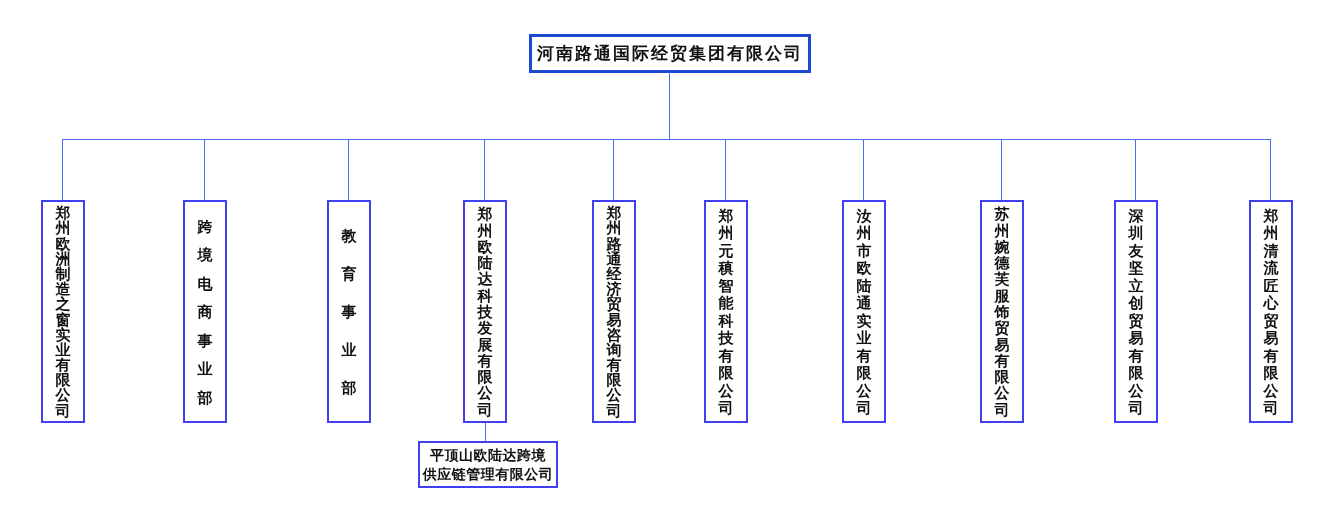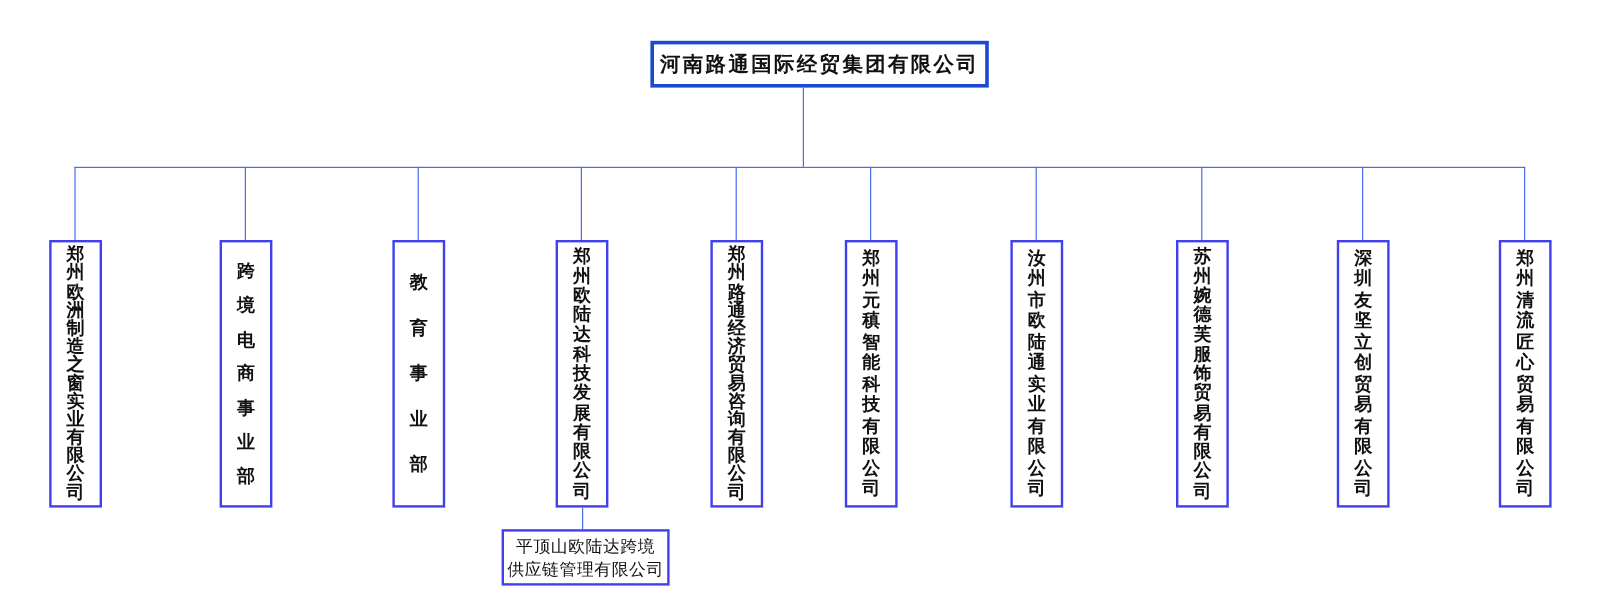--- a/index.html
+++ b/index.html
@@ -4,39 +4,39 @@
 <style>
   html,body{margin:0;padding:0;background:#ffffff;}
   .canvas{
     position:relative;width:1337px;height:513px;background:#ffffff;
     font-family:"Liberation Sans",sans-serif;overflow:hidden;
   }
   .line{position:absolute;background:#4b6cf0;}
   .v-line{width:1px;}
   .h-line{height:1px;}
   .root-box{
-    position:absolute;left:542px;top:34px;width:282px;height:39px;
+    position:absolute;left:529px;top:34px;width:282px;height:39px;
     border:3px solid #1c49d2;box-sizing:border-box;background:#ffffff;
     display:flex;align-items:center;justify-content:center;
     font-weight:bold;font-size:17px;letter-spacing:2px;color:#111111;white-space:nowrap;
   }
   .child-box{
     position:absolute;top:200px;width:44px;height:223px;
     border:2px solid #4040ef;box-sizing:border-box;background:#ffffff;
   }
   .vtext{
     height:100%;box-sizing:border-box;padding:3px 0;
     display:flex;flex-direction:column;align-items:center;justify-content:space-evenly;
     font-weight:bold;font-size:15px;line-height:1;color:#111111;
   }
   .sub-box{
     position:absolute;left:418px;top:441px;width:140px;height:47px;
     border:2px solid #4040ef;box-sizing:border-box;background:#ffffff;
     display:flex;flex-direction:column;align-items:center;justify-content:center;
-    font-weight:normal;font-size:14px;line-height:19px;color:#111111;letter-spacing:0.5px;
+    font-weight:bold;font-size:14px;line-height:19px;color:#111111;letter-spacing:0.5px;
     text-align:center;white-space:nowrap;
   }
 </style>
 </head>
 <body>
 
 <div class="canvas">
 
   <div class="root-box">
     <span>河南路通国际经贸集团有限公司</span>

